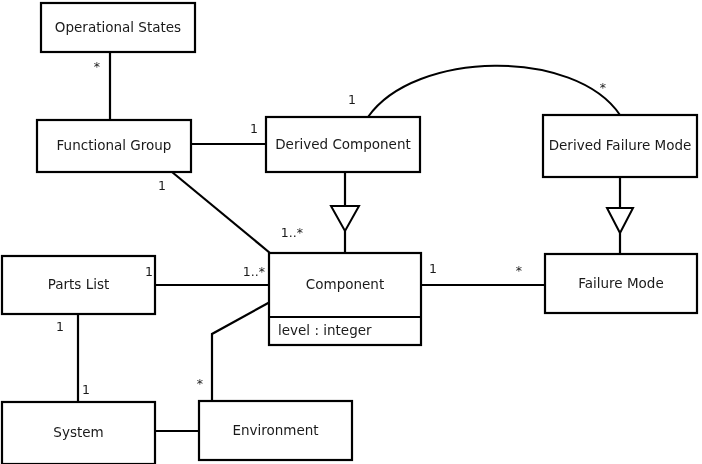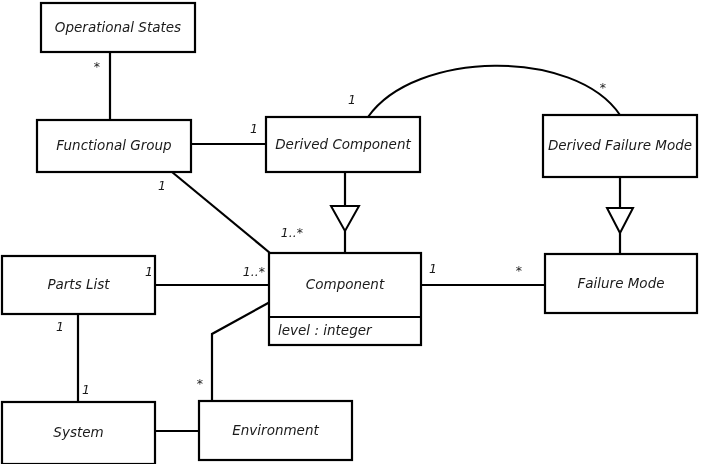--- a/index.html
+++ b/index.html
@@ -12,21 +12,20 @@
     width: 702px;
     height: 464px;
     overflow: hidden;
     font-family: "DejaVu Sans", "Liberation Sans", sans-serif;
   }
   #diagram-root {
     position: relative;
     width: 574px;
     height: 464px;
     background: #ec4899;
-    font-style: italic;
   }
   svg#uml-canvas {
     display: block;
     width: 702px;
     height: 464px;
     background: #ffffff;
   }
   .cls-box {
     fill: #ffffff;
     stroke: #000000;

